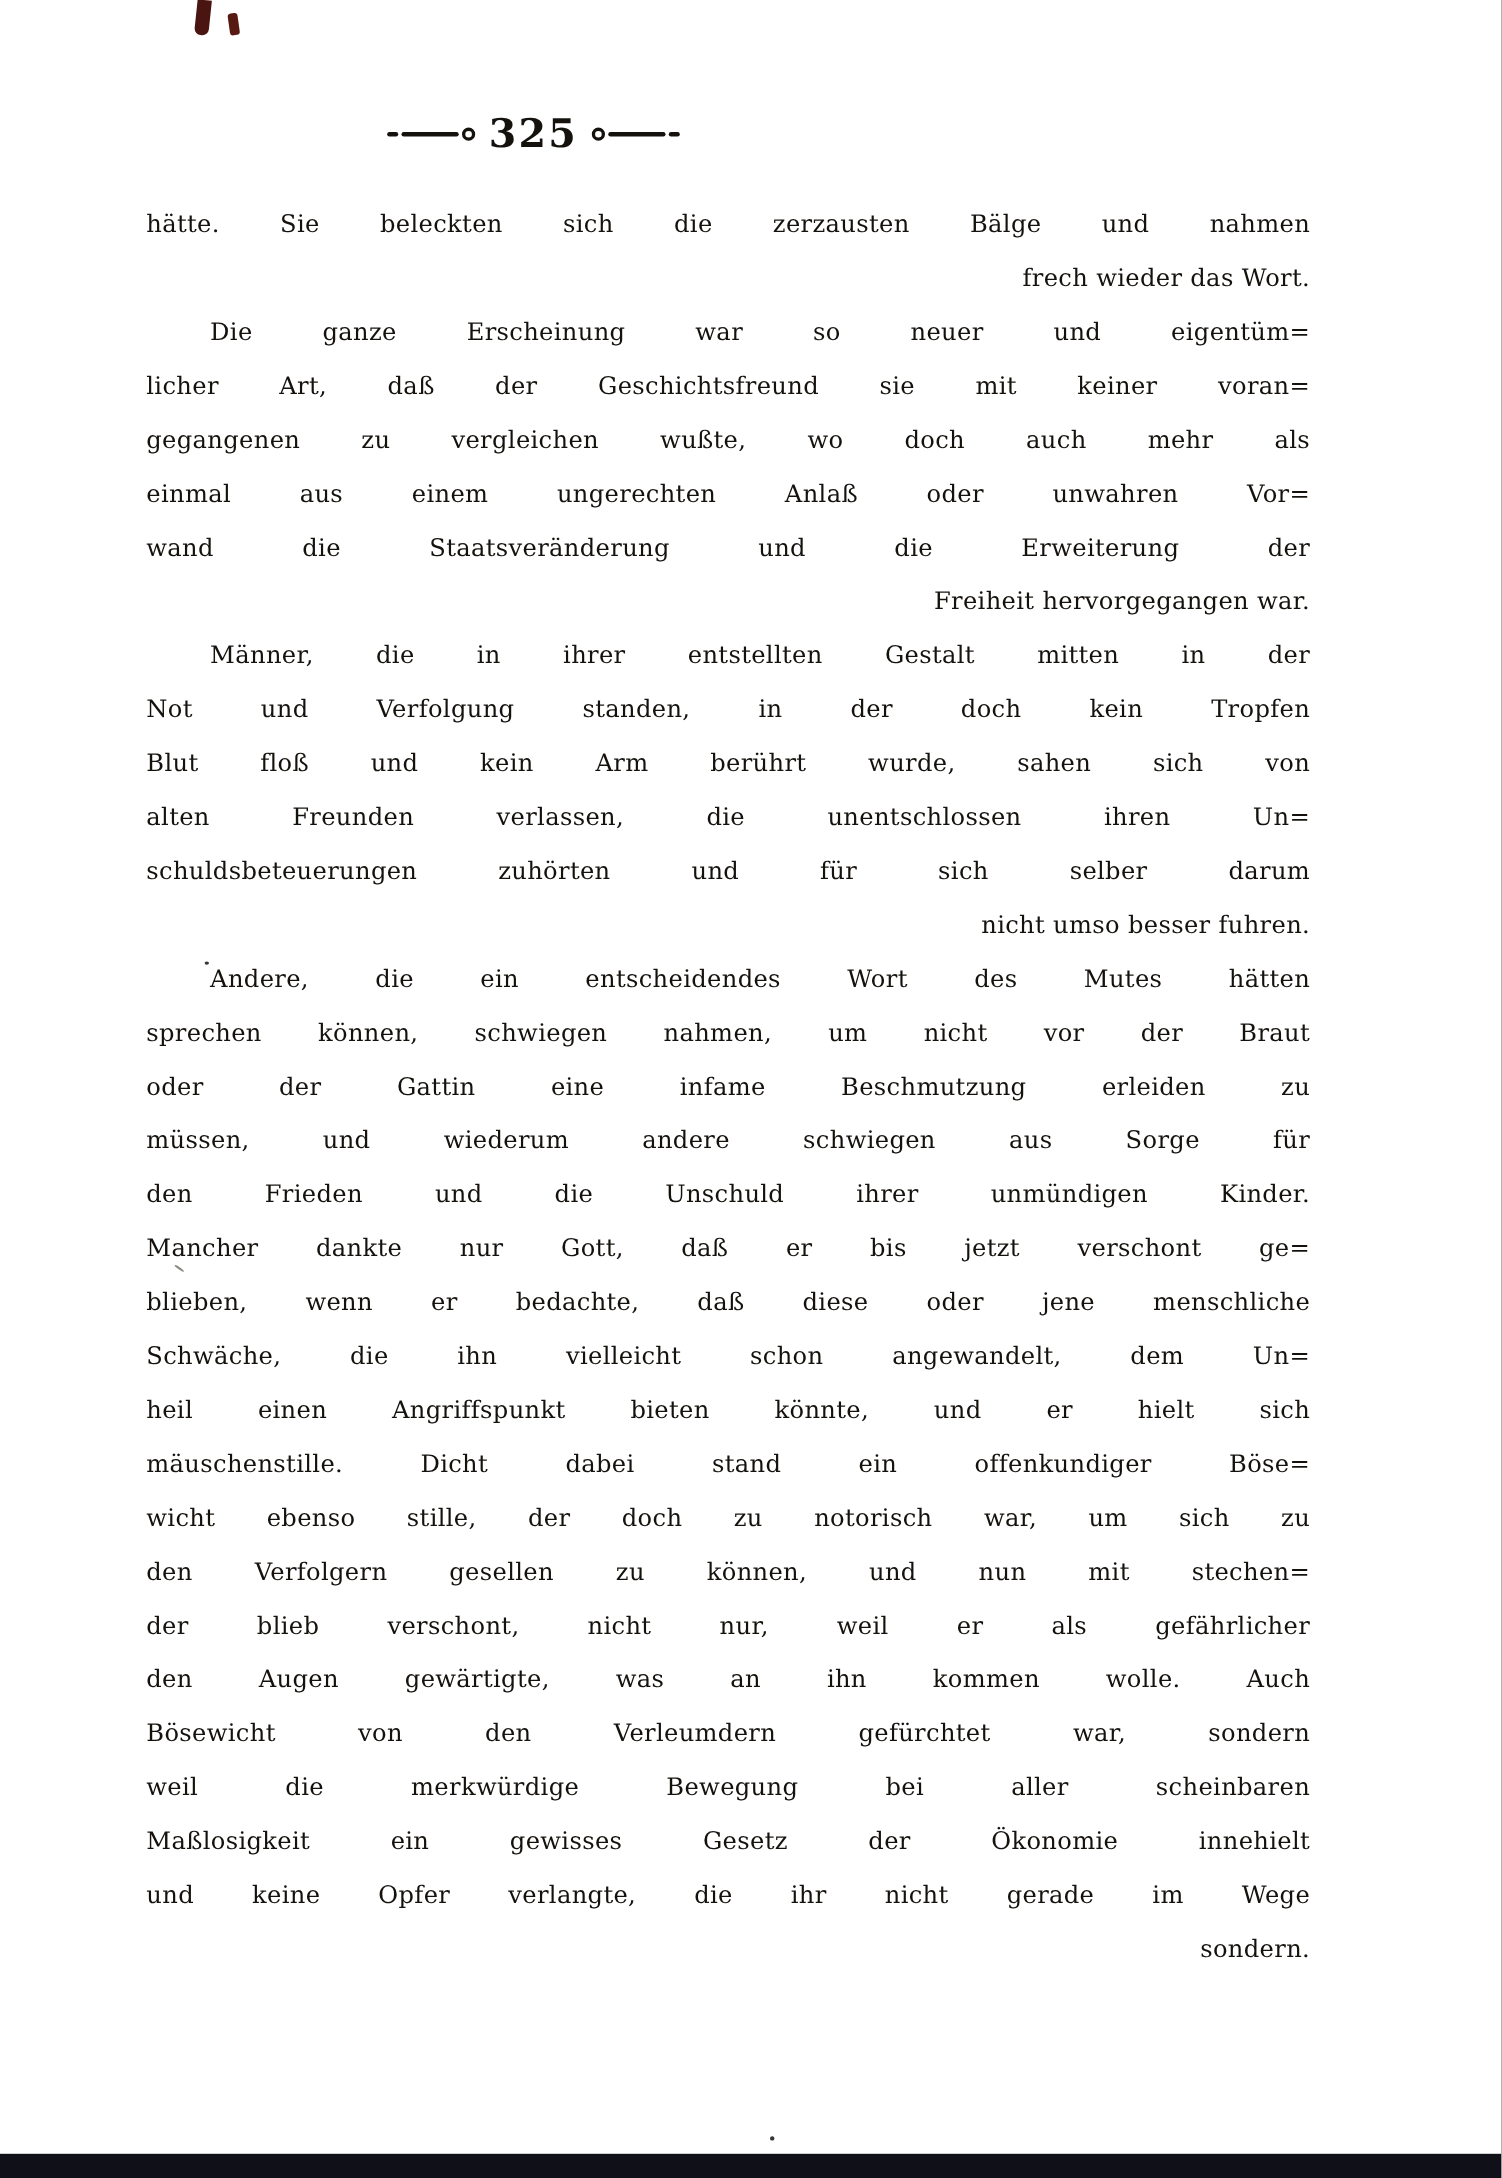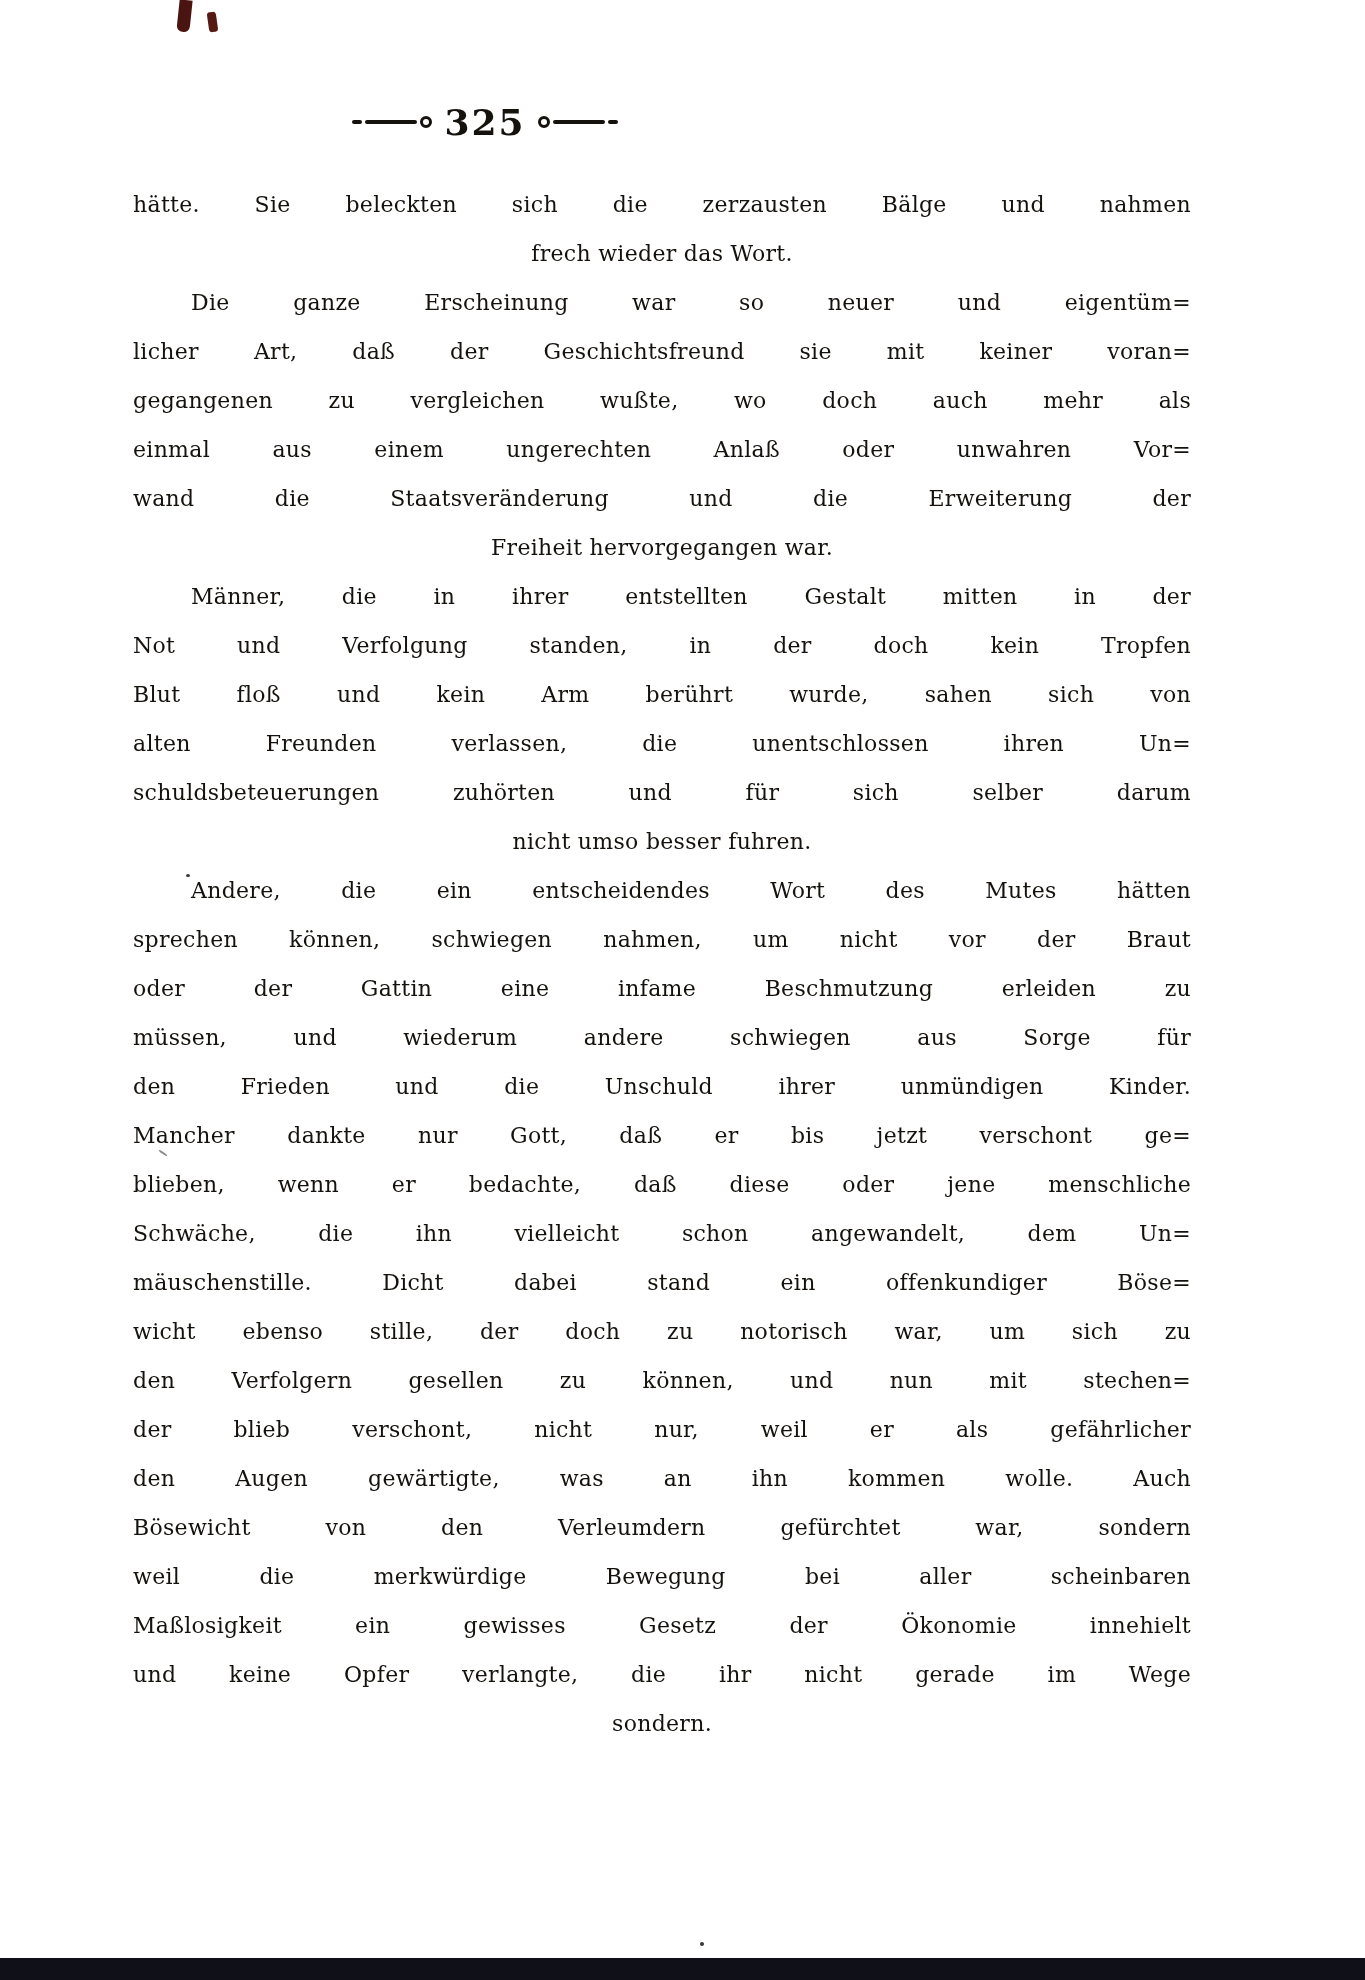--- a/index.html
+++ b/index.html
@@ -33,21 +33,21 @@
     height:49px; line-height:49px;
     font-size:22px; font-weight:normal;
     letter-spacing:0.3px;
     white-space:normal;
     overflow:hidden;
     text-align:justify;
   }
   .line.fill::after {            
     content:""; display:inline-block; width:100%; height:0;
   }
-  .line.short { text-align:center; }
+  .line.short { text-align:right; }
   .line.indent { text-indent:58px; }
 
   
   .ink-mark { position:absolute; background:#4a1410; }
   .ink-mark.m1 { left:178px; top:0; width:13px; height:32px; transform:rotate(6deg); border-radius:0 0 6px 6px; }
   .ink-mark.m2 { left:208px; top:12px; width:9px; height:20px; transform:rotate(-8deg); border-radius:3px; background:#571a12; }
   .speck { position:absolute; background:#3a3632; border-radius:50%; }
   .s1 { left:700px; top:1942px; width:4px; height:4px; }
   .s2 { left:186px; top:874px; width:4px; height:3px; }
   .s3 { left:158px; top:1152px; width:10px; height:2px; transform:rotate(35deg); background:#8a8680; }
@@ -94,20 +94,21 @@
       <div class="line fill">schuldsbeteuerungen zuhörten und für sich selber darum</div>
       <div class="line short">nicht umso besser fuhren.</div>
       <div class="line fill indent">Andere, die ein entscheidendes Wort des Mutes hätten</div>
       <div class="line fill">sprechen können, schwiegen nahmen, um nicht vor der Braut</div>
       <div class="line fill">oder der Gattin eine infame Beschmutzung erleiden zu</div>
       <div class="line fill">müssen, und wiederum andere schwiegen aus Sorge für</div>
       <div class="line fill">den Frieden und die Unschuld ihrer unmündigen Kinder.</div>
       <div class="line fill">Mancher dankte nur Gott, daß er bis jetzt verschont ge=</div>
       <div class="line fill">blieben, wenn er bedachte, daß diese oder jene menschliche</div>
       <div class="line fill">Schwäche, die ihn vielleicht schon angewandelt, dem Un=</div>
+      <div class="line fill">heil einen Angriffspunkt bieten könnte, und er hielt sich</div>
       <div class="line fill">mäuschenstille.  Dicht dabei stand ein offenkundiger Böse=</div>
       <div class="line fill">wicht ebenso stille, der doch zu notorisch war, um sich zu</div>
       <div class="line fill">den Verfolgern gesellen zu können, und nun mit stechen=</div>
       <div class="line fill">der blieb verschont, nicht nur, weil er als gefährlicher</div>
       <div class="line fill">den Augen gewärtigte, was an ihn kommen wolle.  Auch</div>
       <div class="line fill">Bösewicht von den Verleumdern gefürchtet war, sondern</div>
       <div class="line fill">weil die merkwürdige Bewegung bei aller scheinbaren</div>
       <div class="line fill">Maßlosigkeit ein gewisses Gesetz der Ökonomie innehielt</div>
       <div class="line fill">und keine Opfer verlangte, die ihr nicht gerade im Wege</div>
       <div class="line short">sondern.</div>

